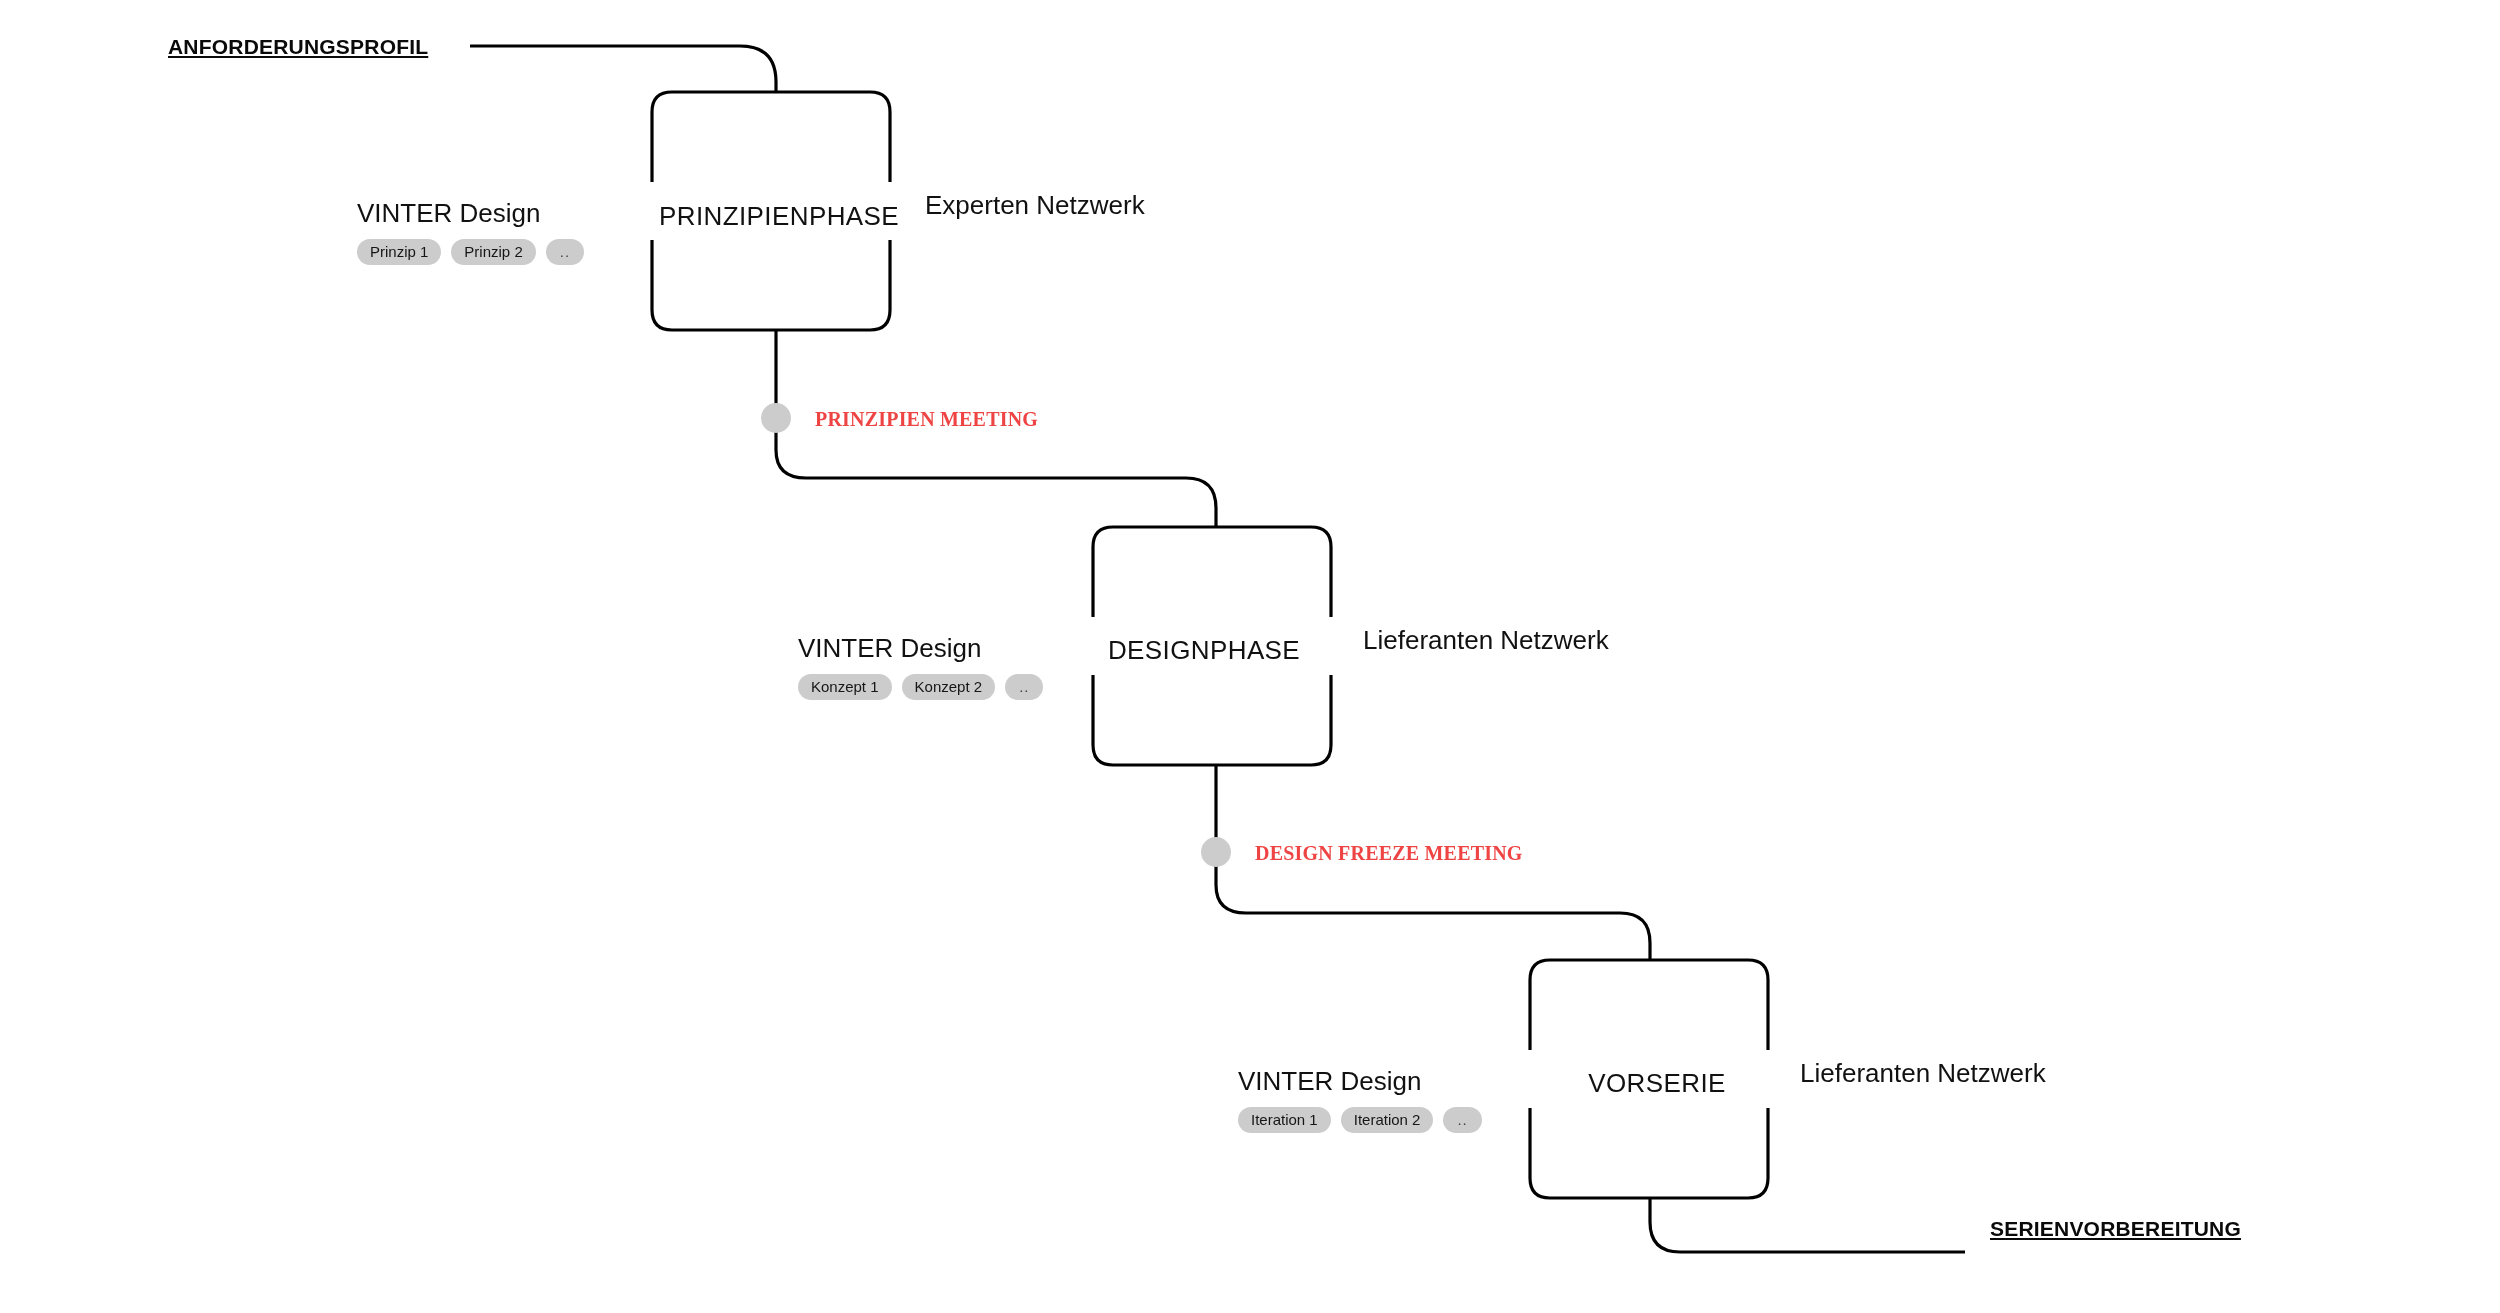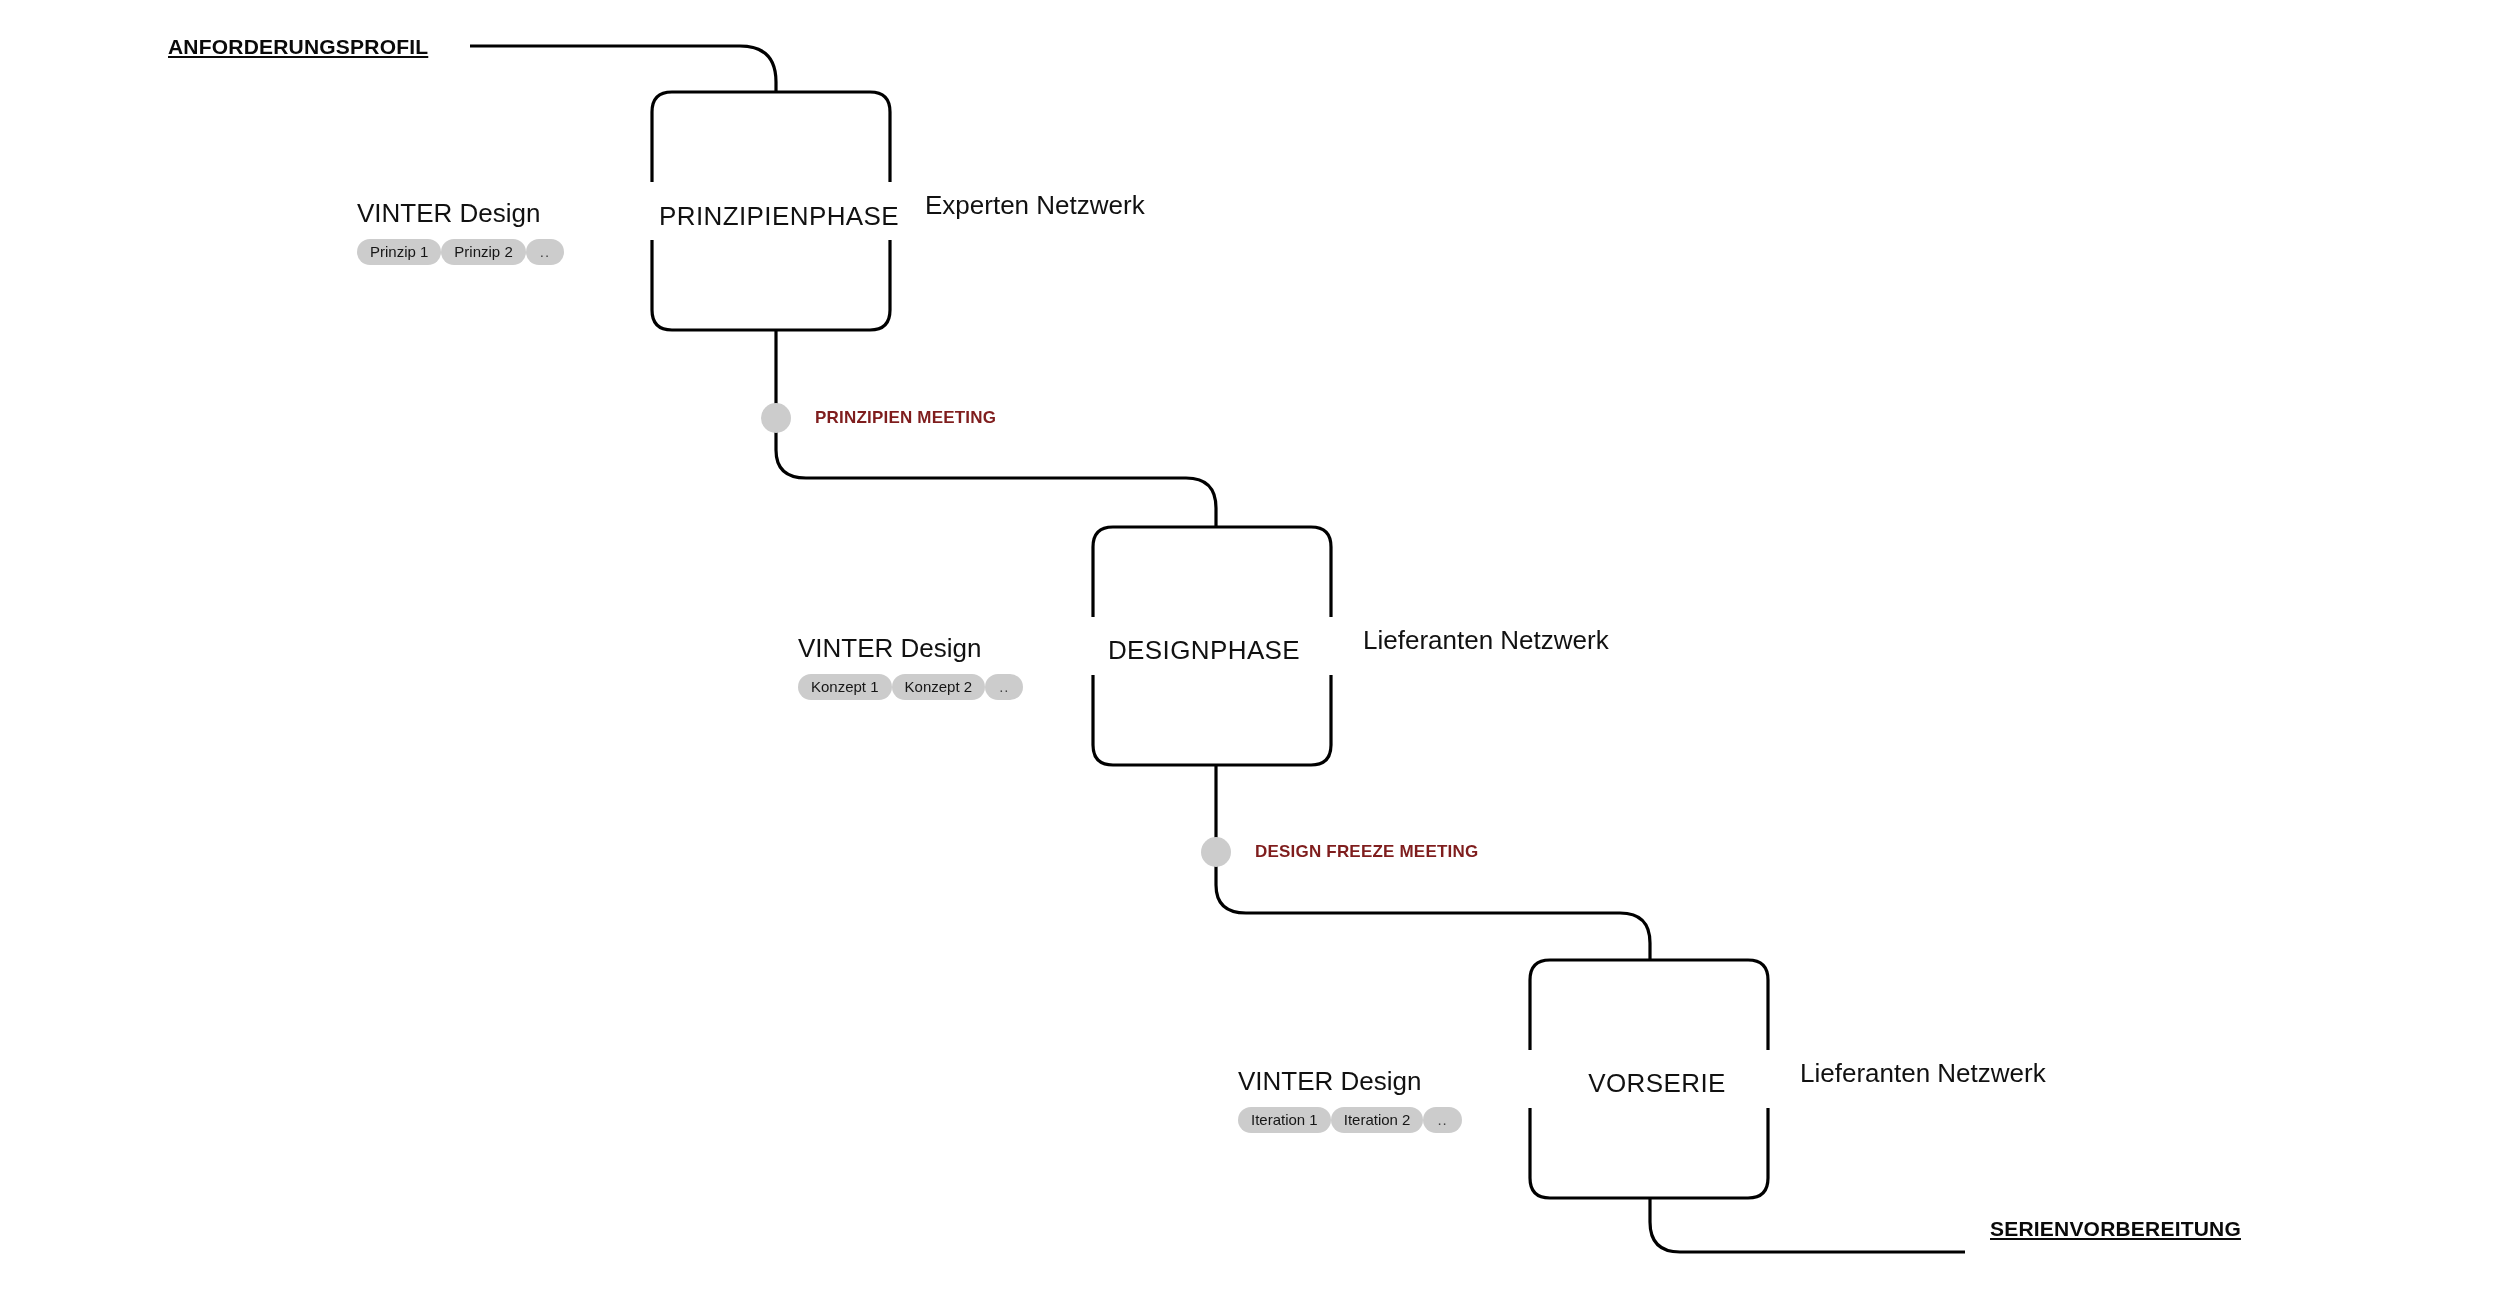--- a/index.html
+++ b/index.html
@@ -48,26 +48,26 @@
     font-family: "Liberation Sans", sans-serif;
     font-weight: bold;
     font-size: 21px;
     letter-spacing: 0.2px;
     white-space: nowrap;
     color: #0a0a0a;
     text-decoration: underline;
   }
   .meeting-label {
     position: absolute;
-    font-family: Liberation Sans, sans-serif;
+    font-family: Liberation Serif, serif;
     font-weight: bold;
-    font-size: 17px;
+    font-size: 20px;
     letter-spacing: 0.2px;
     white-space: nowrap;
-    color: #7f1d1d;
+    color: #ef4444;
   }
   .phase-title {
     position: absolute;
     font-family: "Liberation Sans", sans-serif;
     font-weight: 400;
     font-size: 26px;
     letter-spacing: 0.4px;
     white-space: nowrap;
     color: #111111;
     background: #ffffff;
@@ -91,20 +91,21 @@
     font-size: 26px;
     white-space: nowrap;
     color: #111111;
     margin: 8px 0 10px 0;
     display: block;
   }
   .chips {
     display: flex;
     flex-direction: row;
     align-items: center;
+    gap: 10px;
   }
   .chip {
     background: #cccccc;
     border-radius: 14px;
     padding: 4px 13px;
     font-family: "Liberation Sans", sans-serif;
     font-size: 15px;
     line-height: 18px;
     color: #161616;
     white-space: nowrap;

